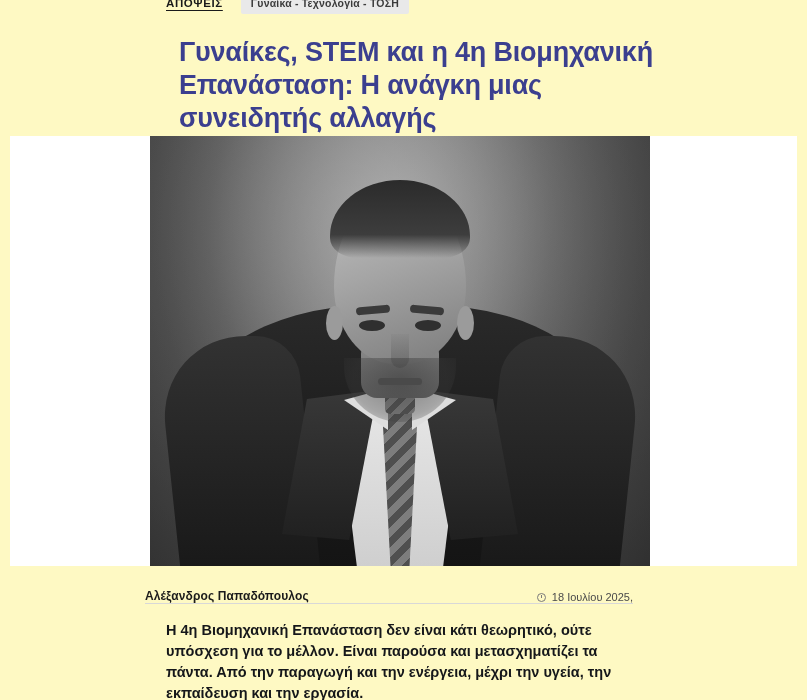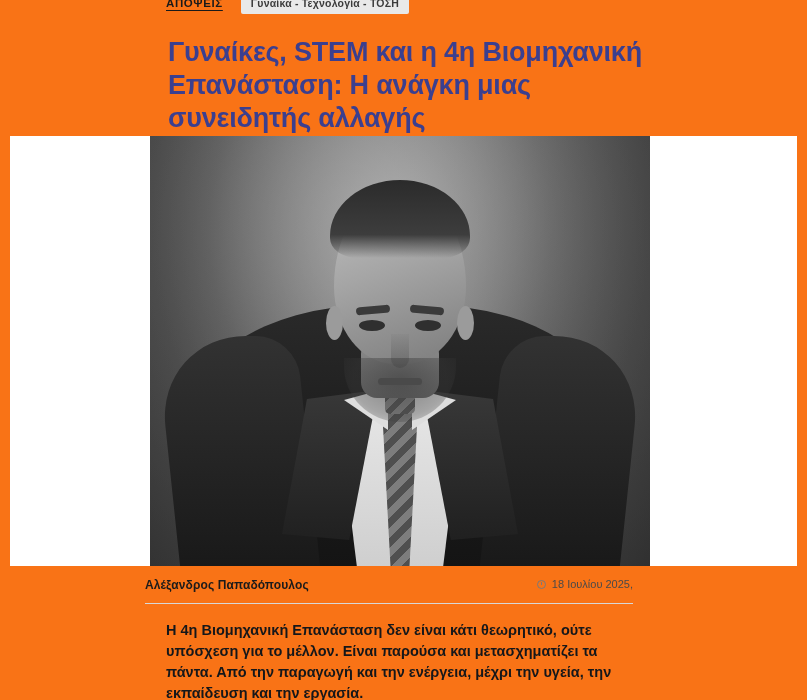--- a/index.html
+++ b/index.html
@@ -10,21 +10,21 @@
     height: 700px;
     background: #ffffff;
     font-family: "Liberation Sans", sans-serif;
     overflow: hidden;
   }
 
   .page {
     position: relative;
     width: 807px;
     height: 700px;
-    background: #f97316;
+    background: #fef9c3;
     overflow: hidden;
   }
 
   
   .meta-row {
     position: absolute;
     left: 166px;
     top: -8px;
     display: flex;
     align-items: center;
@@ -47,21 +47,21 @@
     font-weight: bold;
     padding: 4px 10px 5px 10px;
     border-radius: 2px;
     white-space: nowrap;
     letter-spacing: 0.2px;
   }
 
   
   .headline {
     position: absolute;
-    left: 168px;
+    left: 179px;
     top: 18px;
     width: 500px;
     color: #3b3f8f;
     font-size: 27px;
     line-height: 33px;
     font-weight: bold;
     letter-spacing: -0.2px;
   }
 
   
@@ -248,21 +248,21 @@
 
   
   .byline-row {
     position: absolute;
     left: 145px;
     top: 578px;
     width: 488px;
     height: 26px;
     border-bottom: 1px solid #d8d8d8;
     display: flex;
-    align-items: flex-start;
+    align-items: flex-end;
     justify-content: space-between;
   }
   .author {
     font-size: 12px;
     font-weight: bold;
     color: #1b1b1b;
     letter-spacing: 0.1px;
   }
   .date-wrap {
     display: flex;

